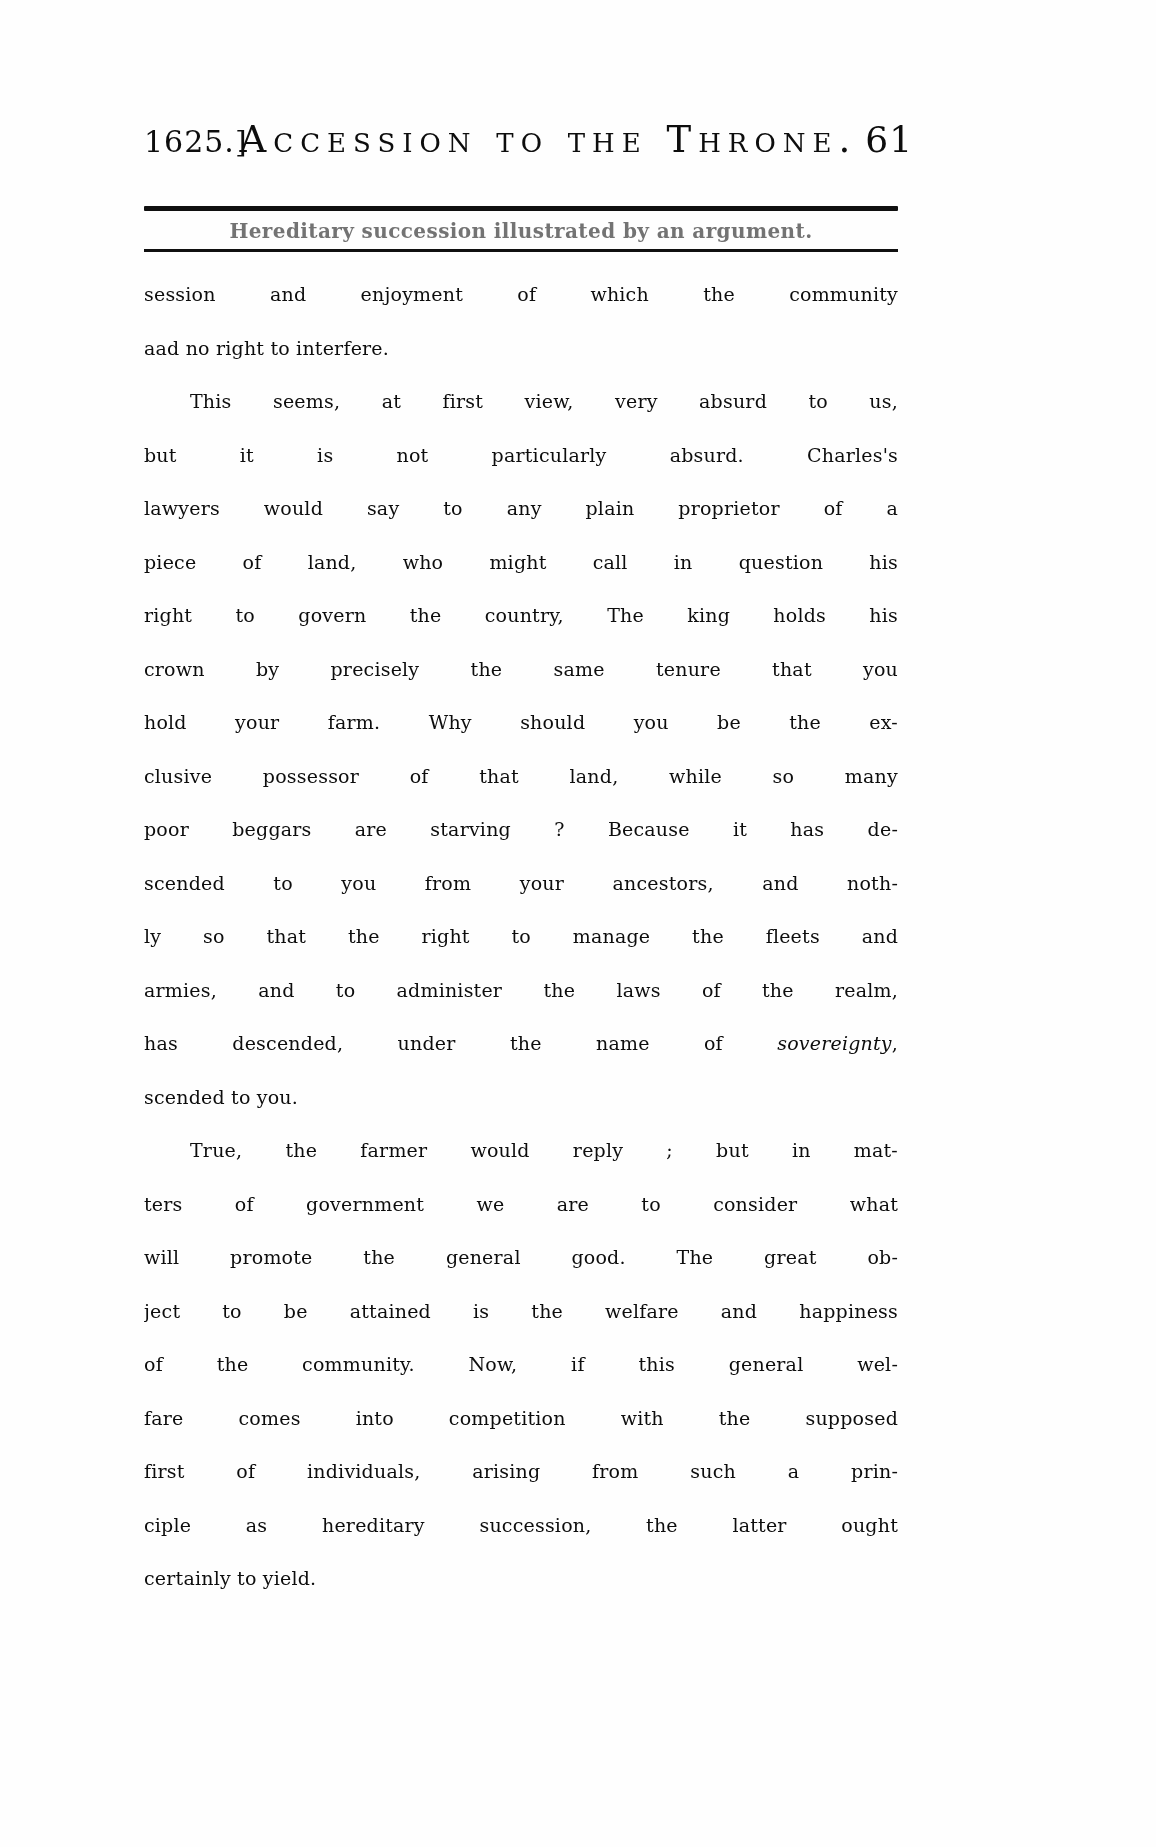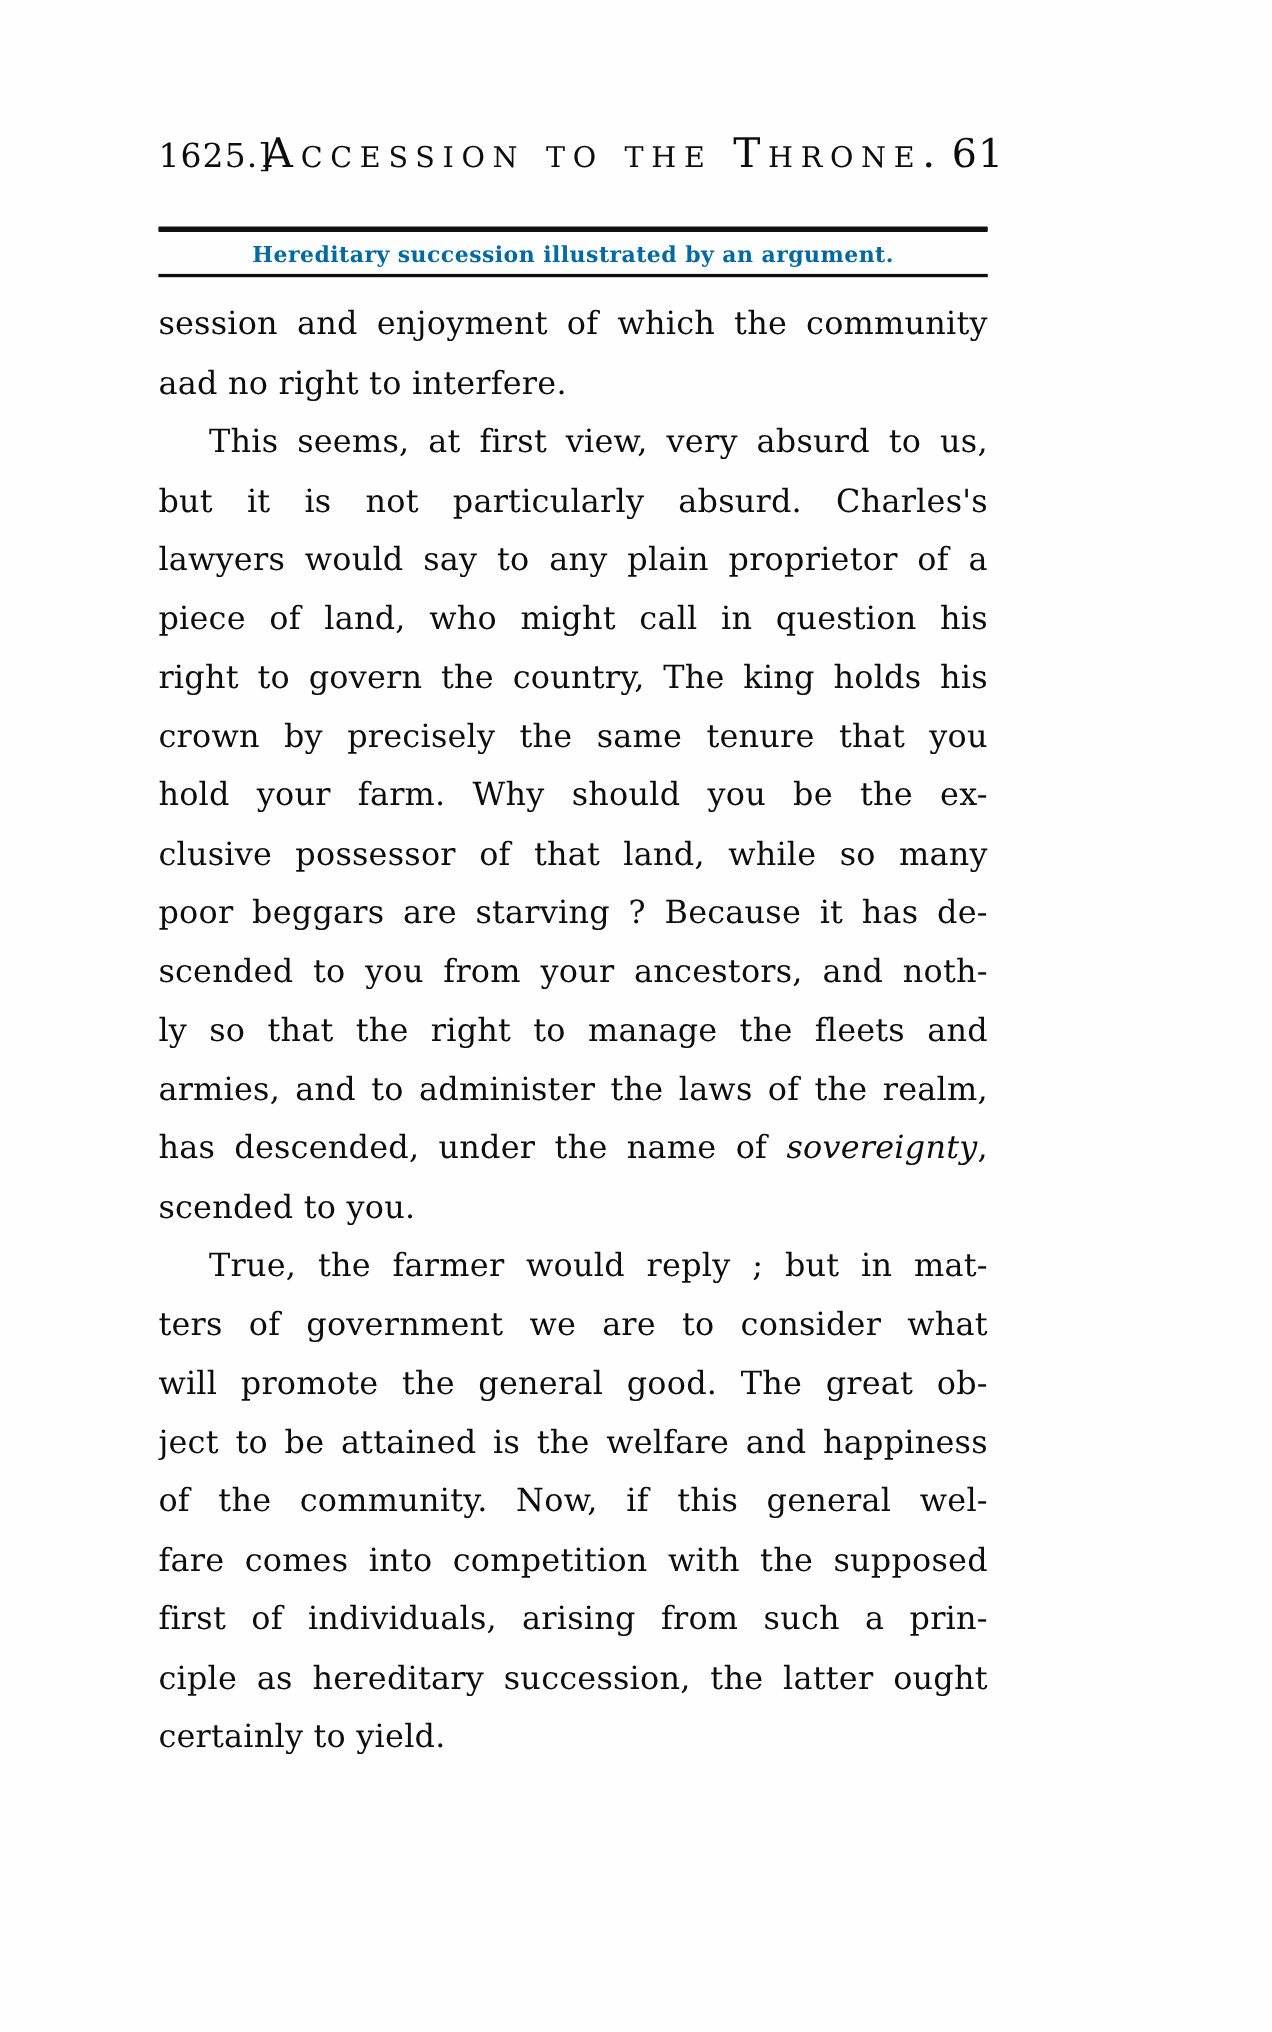--- a/index.html
+++ b/index.html
@@ -51,29 +51,29 @@
     height: 5px;
     background: #101010;
     border-radius: 1px;
   }
   .section-heading {
     text-align: center;
     font-size: 20px;
     font-weight: bold;
     letter-spacing: 0.4px;
     padding: 8px 0 6px 0;
-    color: #0369a1;
+    color: #737373;
   }
   .rule-bottom {
     height: 3px;
     background: #101010;
     margin-bottom: 16px;
   }
   .bodytext {
-    font-size: 29px;
+    font-size: 19px;
     letter-spacing: 0.2px;
   }
   .bodyline {
     line-height: 53.5px;
     height: 53.5px;
     text-align: justify;
     text-align-last: justify;
     overflow: hidden;
   }
   .bodyline.last {

